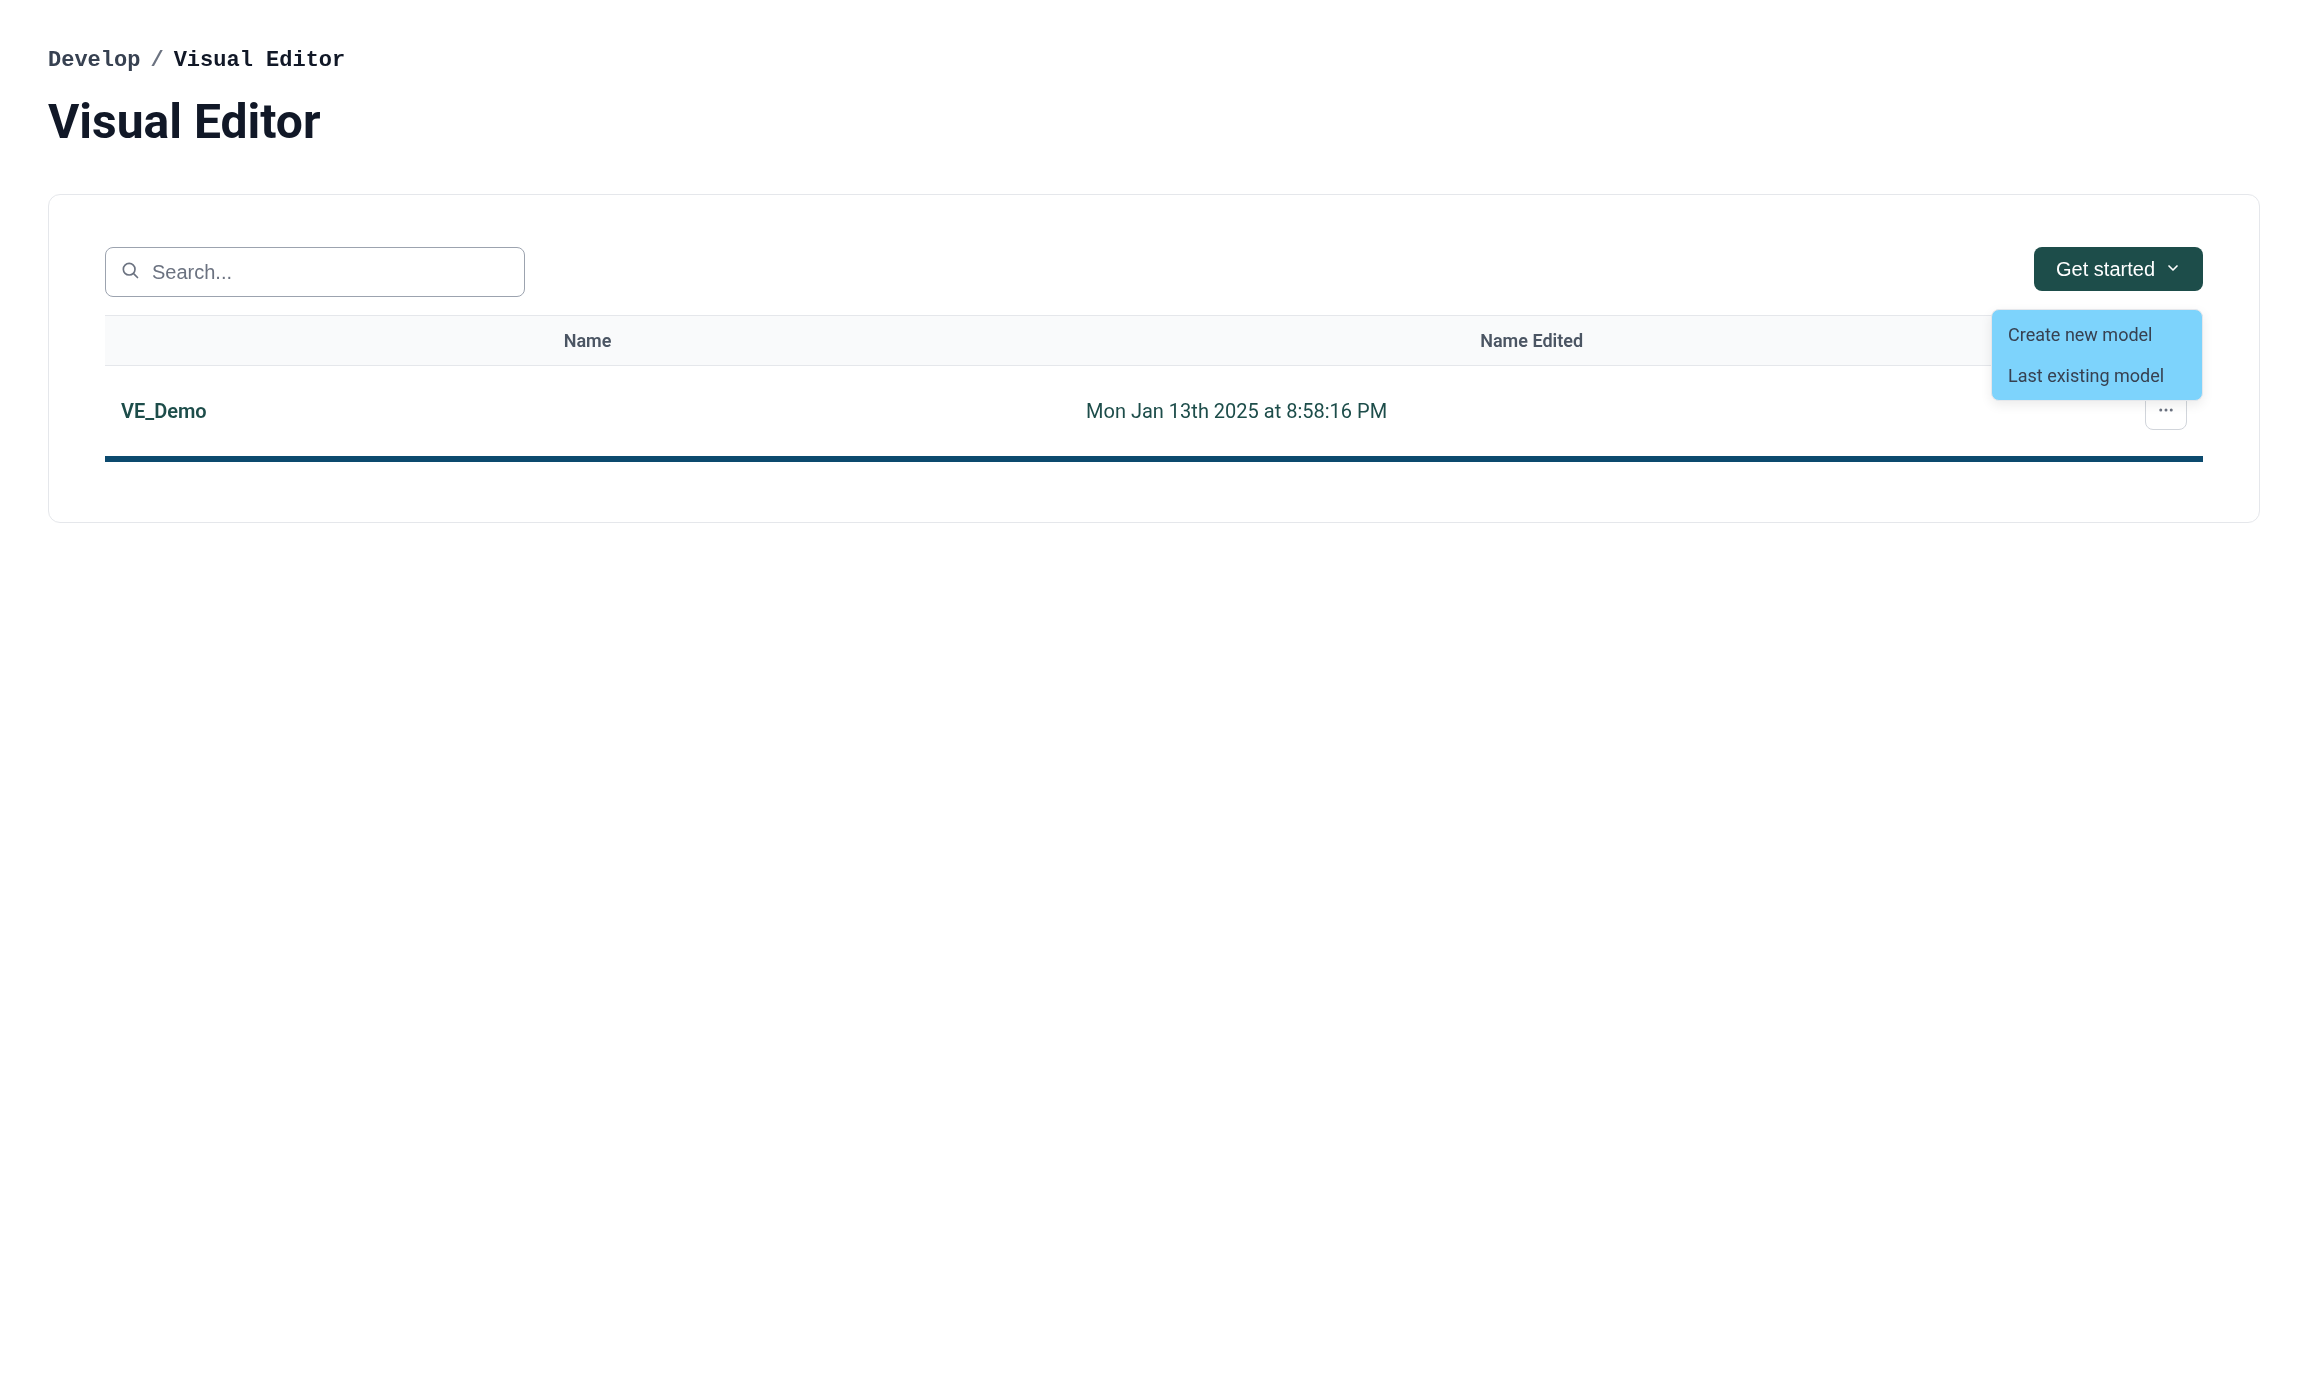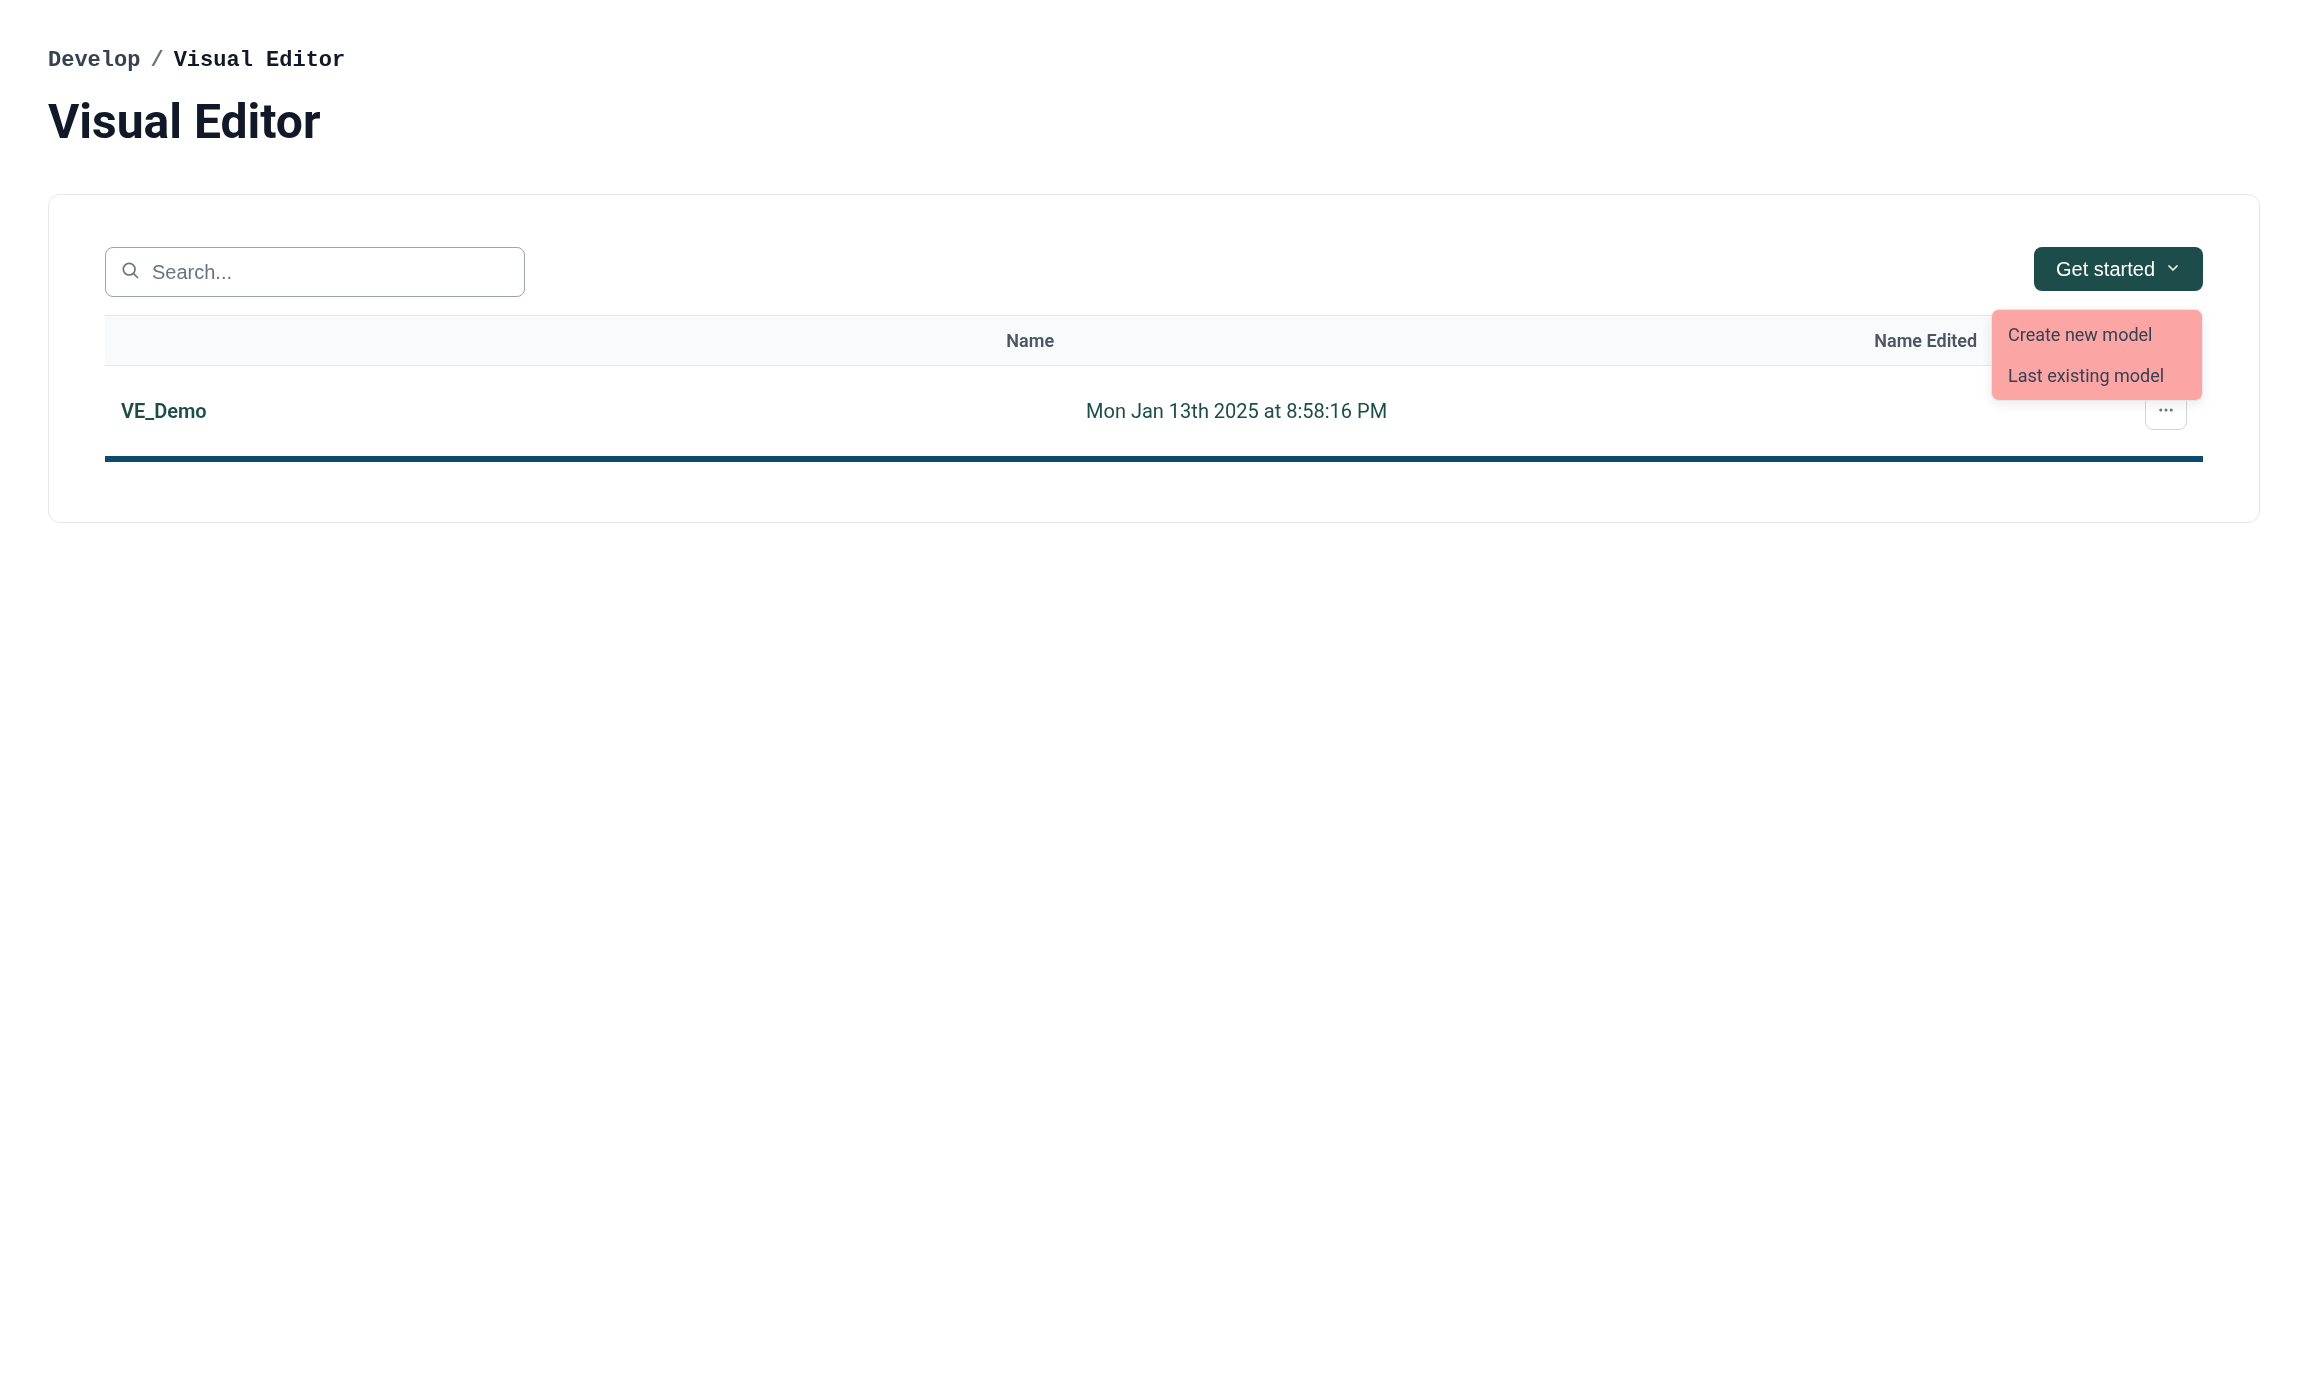--- a/index.html
+++ b/index.html
@@ -92,42 +92,42 @@
       font-size: 20px;
       font-weight: 500;
       cursor: pointer;
       height: 44px;
     }
     .dropdown {
       position: absolute;
       top: 62px;
       right: 0;
       width: 212px;
-      background: #fca5a5;
+      background: #7dd3fc;
       border: 1px solid #e5e7eb;
       border-radius: 8px;
       box-shadow: 0 4px 12px rgba(0,0,0,0.08);
       padding: 4px 0;
       z-index: 10;
     }
     .dropdown-item {
       padding: 10px 16px;
       font-size: 18px;
       color: #374151;
       cursor: pointer;
     }
     .table {
       width: 100%;
       border-collapse: collapse;
     }
     .table-header {
       background: #f9fafb;
     }
     .table-header th {
-      text-align: right;
+      text-align: center;
       padding: 14px 16px;
       font-size: 18px;
       font-weight: 600;
       color: #4b5563;
       border-top: 1px solid #e5e7eb;
       border-bottom: 1px solid #e5e7eb;
     }
     .table-row td {
       padding: 26px 16px;
       border-bottom: 6px solid #0c4a6e;

